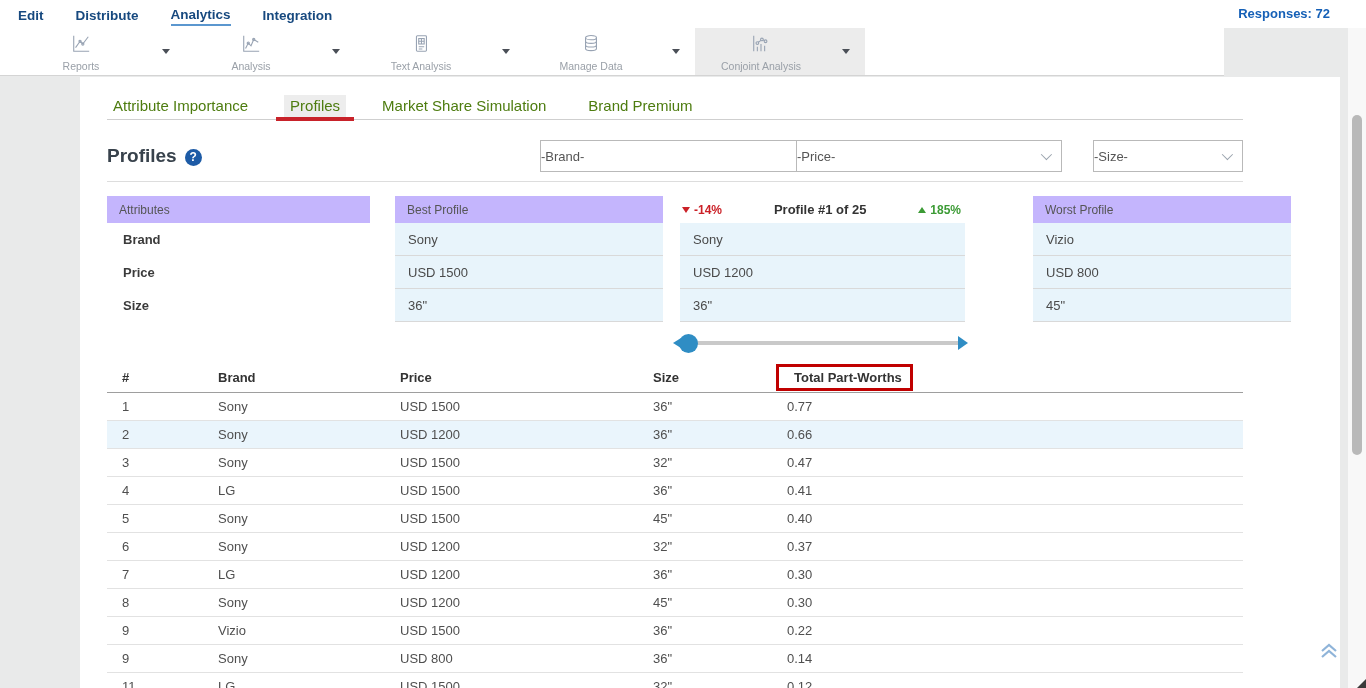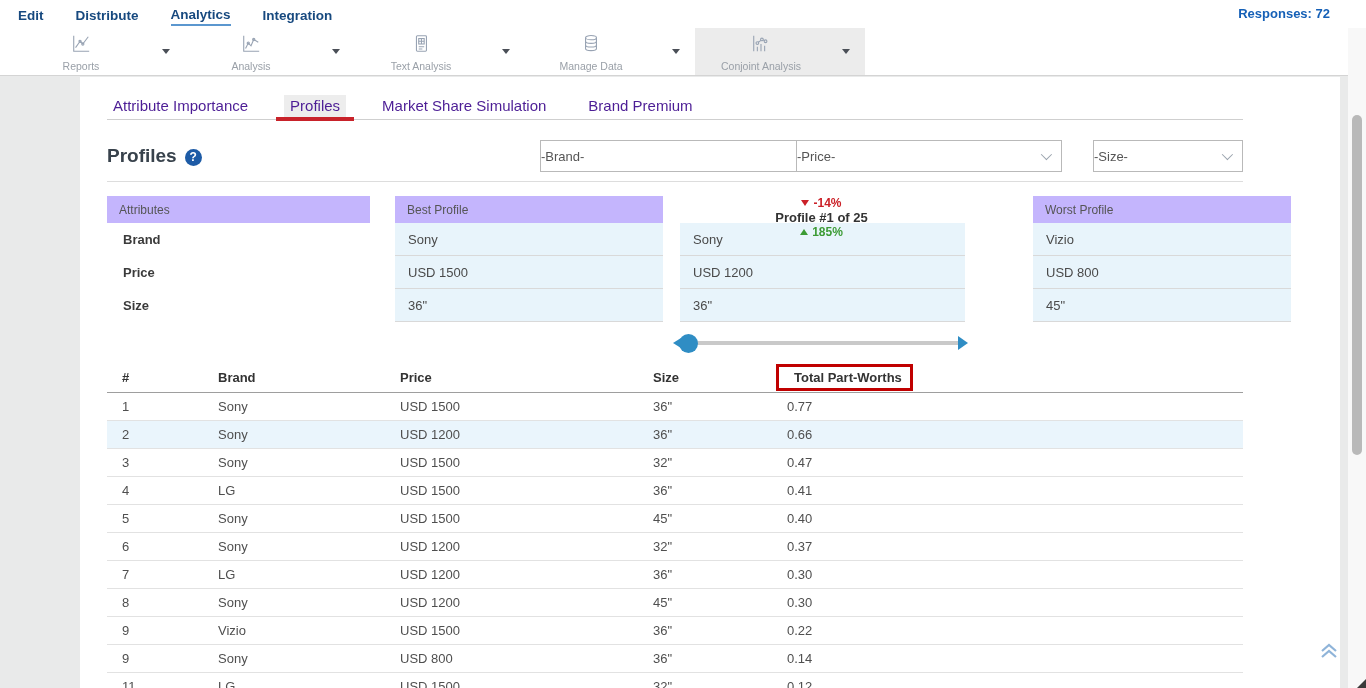--- a/index.html
+++ b/index.html
@@ -21,21 +21,21 @@
     margin-right:32px; cursor:pointer; padding-top:4px; padding-bottom:2px;
   }
   .topnav .nav-item.active { border-bottom:2px solid #5b97cf; }
   .topnav .responses {
     position:absolute; right:36px; top:6px;
     font-size:13px; font-weight:700; color:#1560b7;text-align:right;
   }
 
   
   .toolbar {
-    position:absolute; top:28px; left:0; width:1366px; height:48px;
+    position:absolute; top:28px; left:0; width:1224px; height:48px;
     background:#ffffff; border-bottom:1px solid #d4d4d4;
     display:flex; padding-left:15px;
   }
   .tool-group { width:170px; height:47px; display:flex; }
   .tool-group.selected { background:#ececec; }
   .tool-main {
     flex:1; display:flex; flex-direction:column;
     align-items:center; justify-content:center; cursor:pointer; padding-top:3px;
   }
   .tool-main svg { width:22px; height:20px; stroke:#98a3b3; fill:none; stroke-width:1.2; }
@@ -53,21 +53,21 @@
     position:absolute; left:80px; top:77px; width:1260px; height:611px;
     background:#ffffff; overflow:hidden;
   }
 
   
   .subtabs {
     position:absolute; left:27px; top:17px; width:1136px; height:26px;
     border-bottom:1px solid #cfcfcf; display:flex; align-items:center;
   }
   .subtab {
-    font-size:15px; color:#4c1d95; margin-right:30px; cursor:pointer;
+    font-size:15px; color:#4d7c0f; margin-right:30px; cursor:pointer;
     position:relative; padding:2px 6px 5px 6px; white-space:nowrap;
   }
   .subtab.active { background:#ededed; }
   .subtab.active::after {
     content:""; position:absolute; left:-8px; right:-8px; bottom:-2px; height:4px;
     background:#c8222a;
   }
 
   
   .page-title-row { position:absolute; left:27px; top:62px; width:1136px; height:34px; }
@@ -99,21 +99,21 @@
   .col-attributes { left:27px;  width:263px; }
   .col-best       { left:315px; width:268px; }
   .col-current    { left:600px; width:285px; }
   .col-worst      { left:953px; width:258px; }
   .cmp-header {
     height:27px; background:#c4b5fd; font-size:12px; color:#555;
     display:flex; align-items:center; padding-left:12px;
   }
   .cmp-header-current {
     height:27px; background:#fff; display:flex; align-items:center;
-    justify-content:space-between; padding:0 4px 0 2px;flex-direction:column;
+    justify-content:space-between; padding:0 4px 0 2px;
   }
   .cmp-title { font-size:13px; font-weight:700; color:#333; }
   .delta { font-size:12px; font-weight:700; display:flex; align-items:center; }
   .delta-down { color:#cb2128; }
   .delta-up { color:#3c9b35; }
   .tri-down {
     width:0; height:0; border-left:4px solid transparent; border-right:4px solid transparent;
     border-top:6px solid #cb2128; margin-right:4px;
   }
   .tri-up {

